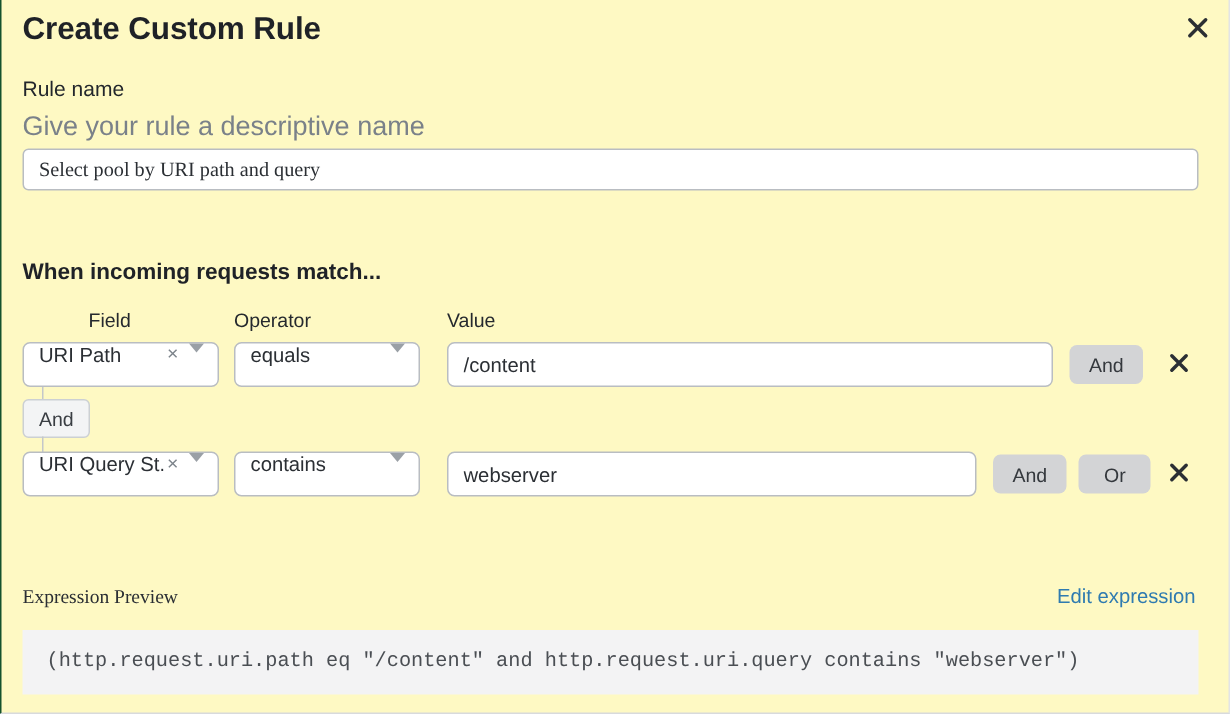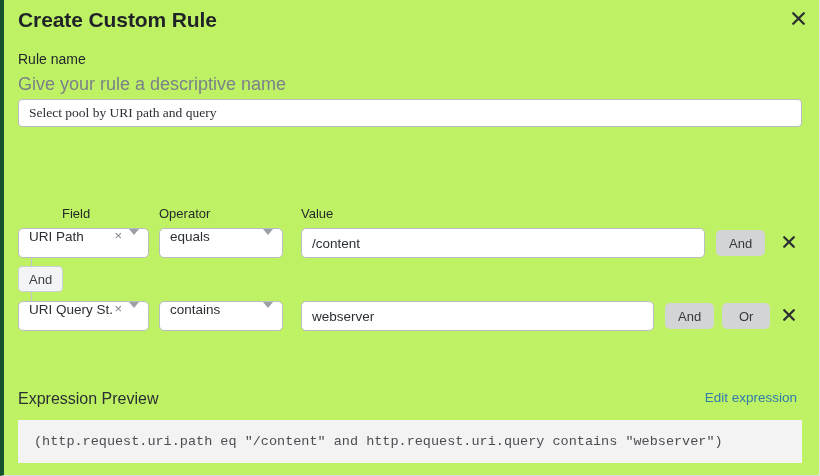--- a/index.html
+++ b/index.html
@@ -13,22 +13,22 @@
     font-family: "Liberation Sans", sans-serif;
     color: #22262b;
     -webkit-font-smoothing: antialiased;
   }
 
   .dialog {
     position: relative;
     box-sizing: border-box;
     width: 820px;
     height: 476px;
-    background: #bef264;
-    border-left: 4px solid #14532d;
+    background: #fef9c3;
+    border-left: 1px solid #14532d;
     border-right: 1px solid #e2e4e6;
     border-bottom: 1px solid #d8dadc;
     overflow: hidden;
   }
 
   
   .dlg-title {
     position: absolute;
     left: 14px;
     top: 8px;
@@ -222,22 +222,23 @@
     color: #3a3e43;
     font-size: 13px;
     cursor: pointer;
   }
 
   
   .expr-label {
     position: absolute;
     left: 14px;
     top: 390px;
-    font-size: 16px;
+    font-size: 13px;
     color: #2b2f34;
+    font-family: Liberation Serif, serif;
   }
   .expr-edit-link {
     position: absolute;
     right: 22px;
     top: 390px;
     font-size: 13.5px;
     color: #2f7bb0;
     text-decoration: none;
     cursor: pointer;
   }
@@ -268,20 +269,21 @@
   <button class="close-btn" aria-label="Close">
     <svg width="15" height="15" viewBox="0 0 15 15">
       <path d="M2.2 2.2 L12.8 12.8 M12.8 2.2 L2.2 12.8" stroke="#2b2f34" stroke-width="2.3" stroke-linecap="round"></path>
     </svg>
   </button>
 
   <div class="field-label rule-name-label">Rule name</div>
   <div class="field-sublabel rule-name-hint">Give your rule a descriptive name</div>
   <input class="rule-name-input" type="text" value="Select pool by URI path and query" style="">
 
+  <div class="section-heading">When incoming requests match...</div>
 
   <div class="col-head field">Field</div>
   <div class="col-head operator">Operator</div>
   <div class="col-head value">Value</div>
 
   <div class="rule-row r1">
     <div class="select-box field-select">
       <span class="sel-text">URI Path</span>
       <span class="select-clear">×</span>
       <span class="caret"></span>

